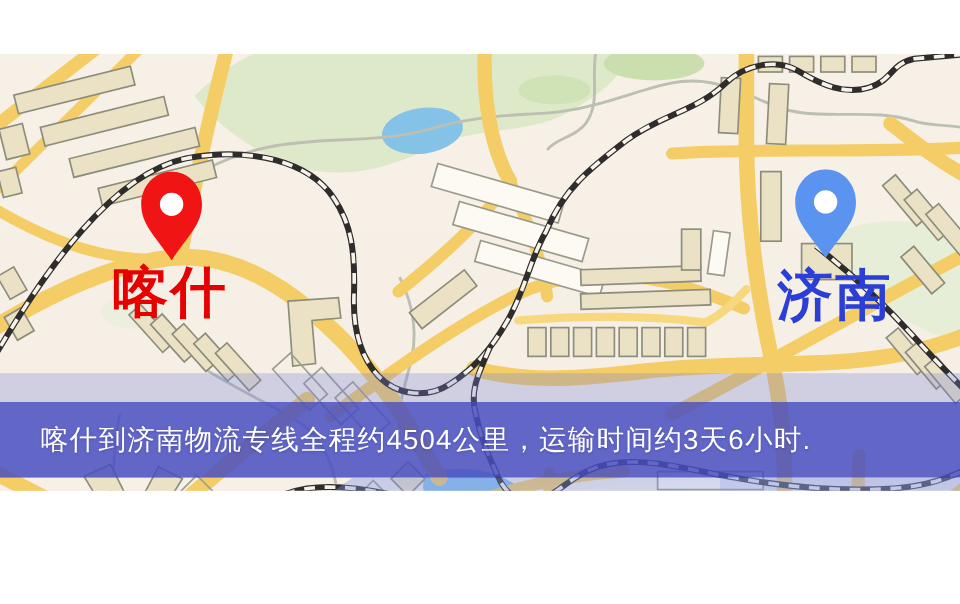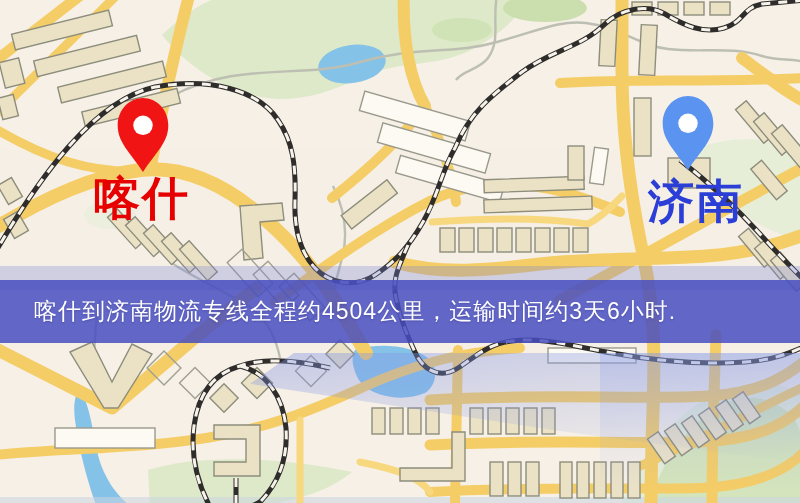--- a/index.html
+++ b/index.html
@@ -1,35 +1,35 @@
 <!DOCTYPE html>
 <html><head>
 <meta charset="utf-8">
 <style>
   html,body{margin:0;padding:0;}
   body{width:800px;height:503px;overflow:hidden;font-family:"Liberation Sans",sans-serif;}
-  .stage{position:relative;width:800px;height:503px;background:#f6f0e7;overflow:hidden;}
+  .stage{position:relative;width:800px;height:364px;background:#f6f0e7;overflow:hidden;margin-top:45px;}
   .stage svg{position:absolute;left:0;top:0;}
   
   .road{fill:none;stroke:#f5cd66;stroke-linecap:round;stroke-linejoin:round;}
   .road2{fill:none;stroke:#f8d87e;stroke-linecap:round;stroke-linejoin:round;}
   .rail-base{fill:none;stroke:#2e2d2b;stroke-width:5;stroke-linecap:butt;}
   .rail-dash{fill:none;stroke:#f7f3ea;stroke-width:3;stroke-dasharray:9 8;}
   .bld{fill:#ebe2c6;stroke:#8d8d7c;stroke-width:1.4;}
   .bldw{fill:#fcfaf3;stroke:#9a9a8c;stroke-width:1.4;}
   .bldo{fill:none;stroke:#a0a092;stroke-width:1.4;}
   .park{fill:#dde9c8;stroke:none;}
   .parkdark{fill:#cbdfae;}
   .parkpale{fill:#e6eed8;}
   .water{fill:#85c2e8;}
   .trail{fill:none;stroke:#bcbfb2;stroke-width:2.4;}
   
   .banner-halo{position:absolute;left:0;top:266px;width:800px;height:24px;
     background:rgba(120,128,214,0.30);}
-  .banner{position:absolute;left:0;top:280px;width:800px;height:63px;
+  .banner{position:absolute;left:0;top:290px;width:800px;height:63px;
     background:rgba(72,78,192,0.85);display:flex;align-items:center;}
   .banner-text{color:#ffffff;font-size:23px;letter-spacing:1px;padding-left:34px;
     font-weight:500;white-space:nowrap;text-shadow:0 1px 2px rgba(40,40,120,.35);}
   .wash{position:absolute;left:250px;top:353px;width:550px;height:110px;pointer-events:none;
     background:linear-gradient(175deg, rgba(130,148,228,0.42) 0%, rgba(130,148,228,0.18) 55%, rgba(130,148,228,0) 100%);
     clip-path:polygon(8% 0,100% 0,100% 100%,55% 70%,0 28%);}
   .wash2{position:absolute;left:600px;top:353px;width:200px;height:140px;pointer-events:none;
     background:linear-gradient(to bottom, rgba(140,158,232,0.30), rgba(140,158,232,0));}
   
   .pin{position:absolute;}

